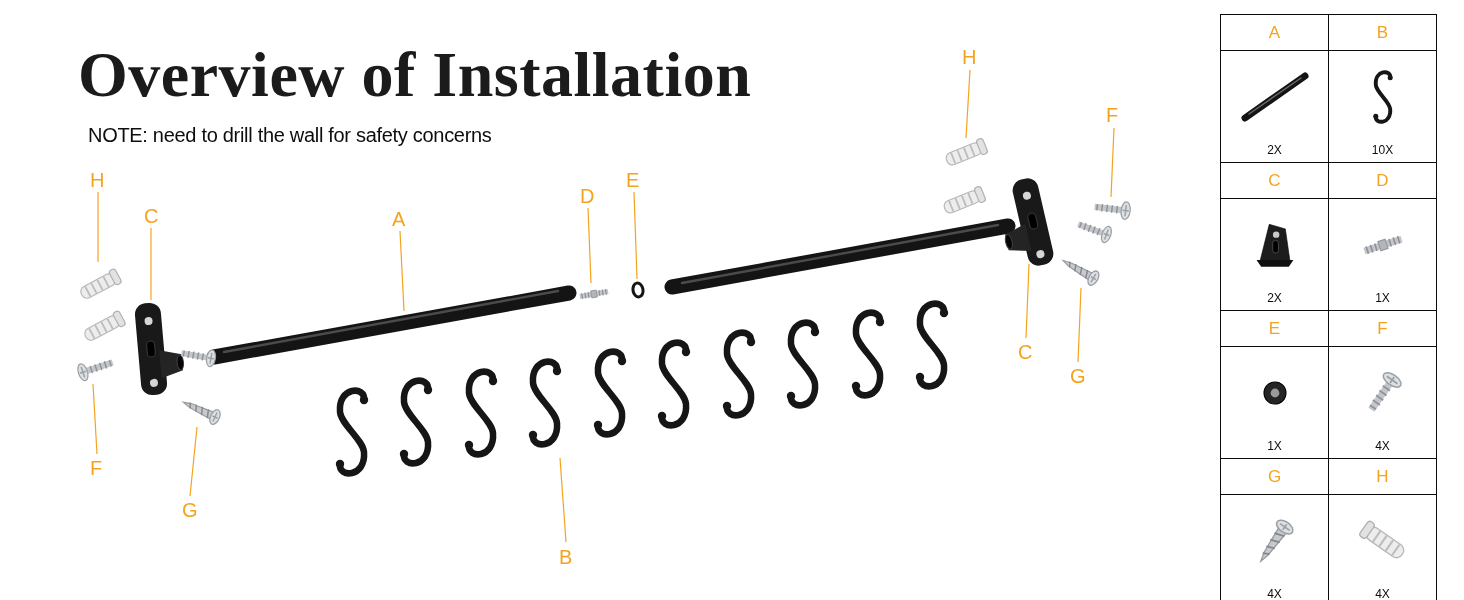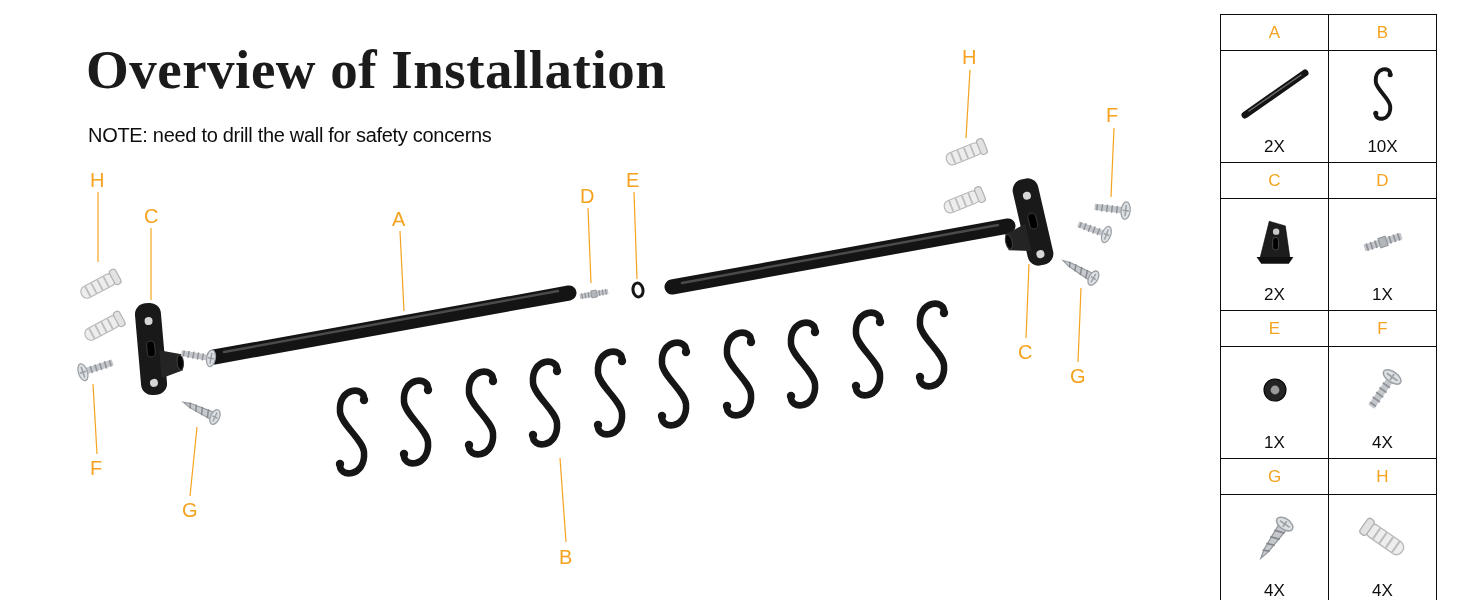--- a/index.html
+++ b/index.html
@@ -3,44 +3,44 @@
 <meta charset="utf-8">
 <style>
   :root { --accent: #F5A31F; --ink: #141414; }
   html,body { margin:0; padding:0; background:#fff; }
   .page {
     position:relative; width:1464px; height:600px; background:#ffffff;
     font-family:"Liberation Sans", sans-serif; overflow:hidden;
   }
   .art { position:absolute; left:0; top:0; width:1464px; height:600px; }
   .title {
-    position:absolute; left:86px; top:38px; margin:0;
+    position:absolute; left:78px; top:38px; margin:0;
     font-family:"Liberation Serif","DejaVu Serif",serif;
-    font-size:55px; font-weight:700; color:#1b1b1b; letter-spacing:0.5px;
+    font-size:64px; font-weight:700; color:#1b1b1b; letter-spacing:0.5px;
   }
   .note {
     position:absolute; left:80px; top:116px; margin:8px;
     font-size:20px; color:#0d0d0d; letter-spacing:-0.3px;
   }
   .lbl {
     position:absolute; font-size:20px; line-height:24px; color:var(--accent);
   }
   .leader { stroke:var(--accent); stroke-width:1.2; fill:none; }
   .rod { stroke:#141414; stroke-width:15; stroke-linecap:round; }
   .rodhl { stroke:#555; stroke-width:2.4; stroke-linecap:round; opacity:.85; }
   .parts {
     position:absolute; left:1220px; top:14px; width:217px;
     border-collapse:collapse; table-layout:fixed; background:#fff;
   }
   .parts td { border:1px solid #0b0b0b; text-align:center; vertical-align:middle; padding:0; }
   .parts td.hd { height:35px; color:var(--accent); font-size:17px; font-weight:500; }
   .parts td.ic { height:106px; }
   .cellwrap { display:flex; flex-direction:column; align-items:center; justify-content:flex-end; height:106px; padding-bottom:5px; }
   .icon-box { flex:1; display:flex; align-items:center; justify-content:center; }
-  .qty { font-size:17px; color:#0d0d0d; }
+  .qty { font-size:12px; color:#0d0d0d; }
 </style>
 </head>
 <body>
 
 <div class="page">
 
   <svg class="art" viewBox="0 0 1464 600" aria-hidden="true">
     <defs>
       <g id="sym-hook">
         <path d="M 12,-32 C 14,-46 -14,-46 -12,-20 C -11,-8 11,8 12,20 C 14,46 -14,46 -12,32" fill="none" stroke="#161616" stroke-width="6.5" stroke-linecap="round"></path>

